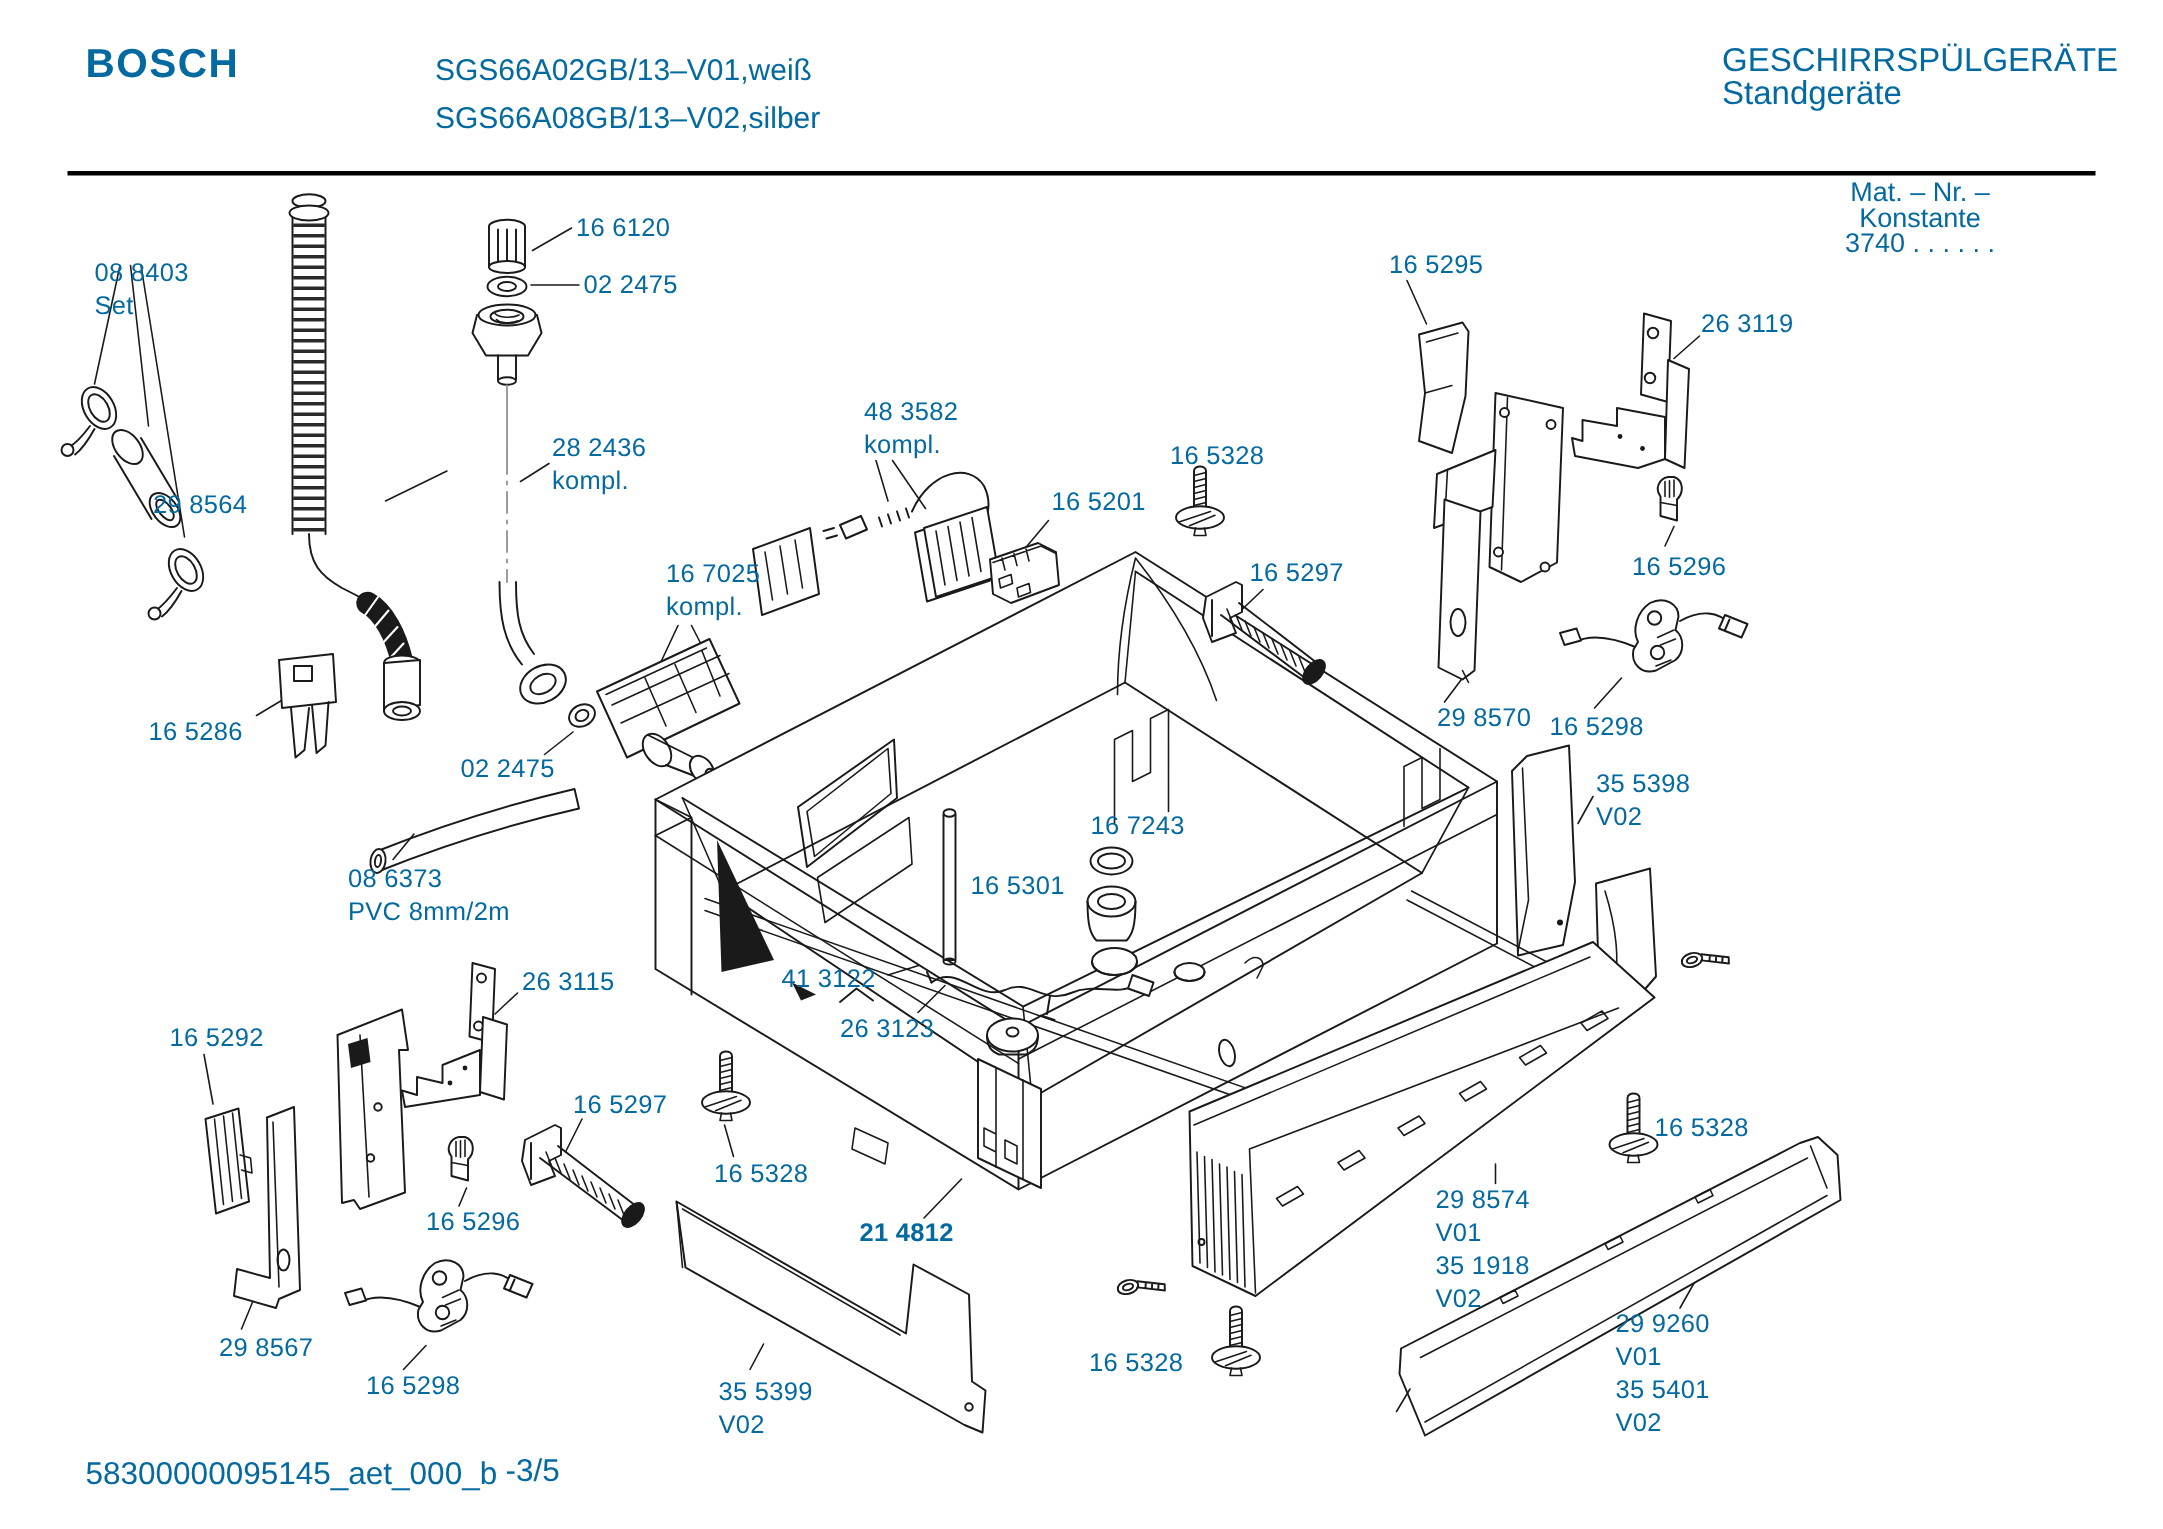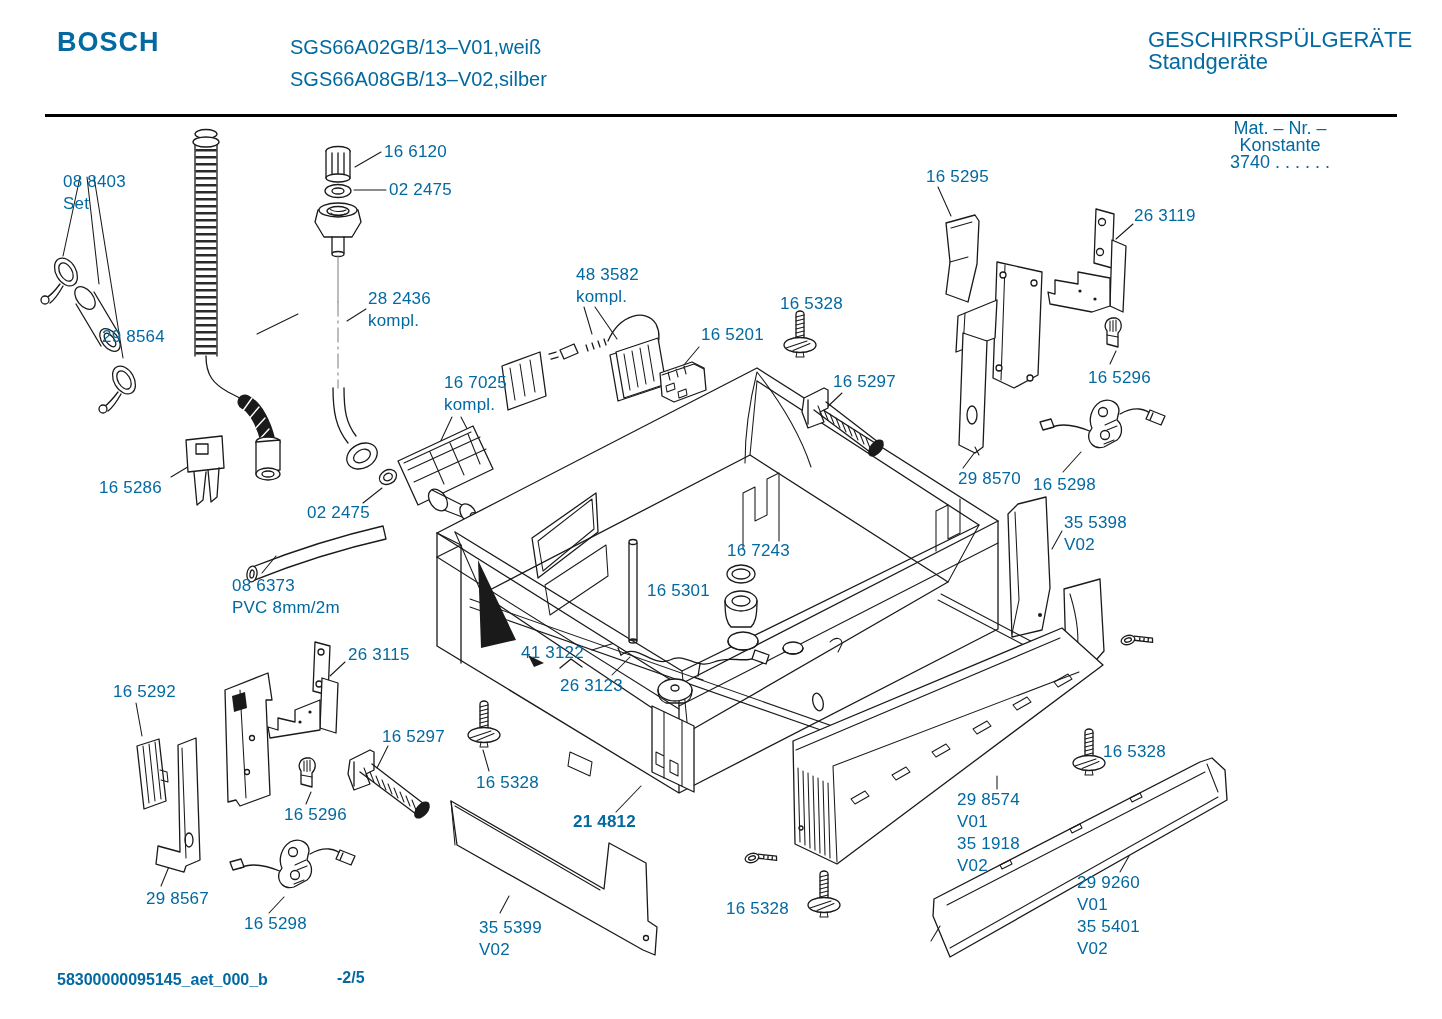--- a/index.html
+++ b/index.html
@@ -5,21 +5,21 @@
   html,body{margin:0;padding:0;background:#e8e8e8;}
   .page{position:relative;width:1442px;height:1019px;background:#ffffff;overflow:hidden;
         font-family:"Liberation Sans", sans-serif;color:#0369a1;}
   .abs{position:absolute;}
   .brand{font-size:27px;font-weight:700;letter-spacing:1px;}
   .models{font-size:20px;line-height:32px;white-space:pre-line;}
   .cat{font-size:22px;line-height:22px;white-space:pre-line;}
   .rule{position:absolute;left:45px;top:114px;width:1352px;height:2.5px;background:#000;}
   .matnr{font-size:18px;line-height:17px;text-align:center;width:150px;white-space:pre-line;}
   .lbl{position:absolute;font-size:17px;line-height:22px;white-space:pre-line;letter-spacing:0.2px;}
-  .footer{font-size:16px;font-weight:bold;}
+  .footer{font-size:21px;}
   svg.diagram{position:absolute;left:0;top:0;}
   .s path,.s line,.s ellipse,.s circle,.s rect,.s polyline{stroke:#1a1a1a;fill:none;stroke-width:1.3;stroke-linecap:round;stroke-linejoin:round;}
   .s .f{fill:#ffffff;}
   .s .k{fill:#1a1a1a;stroke:none;}
   .s .w{stroke:#ffffff;stroke-width:1.4;}
   .s .coil{stroke:#2a2a2a;stroke-width:21;stroke-dasharray:2.4 4.6;stroke-linecap:butt;}
   .s .fat{stroke:#1a1a1a;stroke-width:15;}
   .s .gray{stroke:#9a9a9a;}
   .s .thin{stroke-width:1.05;}
 </style>
@@ -335,15 +335,15 @@
 V01
 35 1918
 V02</div>
   <div class="lbl" style="left:1103px;top:741px;">16 5328</div>
   <div class="lbl" style="left:1077px;top:872px;">29 9260
 V01
 35 5401
 V02</div>
 
   <div class="abs footer" style="left:57px;top:971px;">58300000095145_aet_000_b</div>
-  <div class="abs footer" style="left:337px;top:969px;">-2/5</div>
+  <div class="abs footer" style="left:337px;top:969px;">-3/5</div>
 
 </div>
 
 </body></html>

